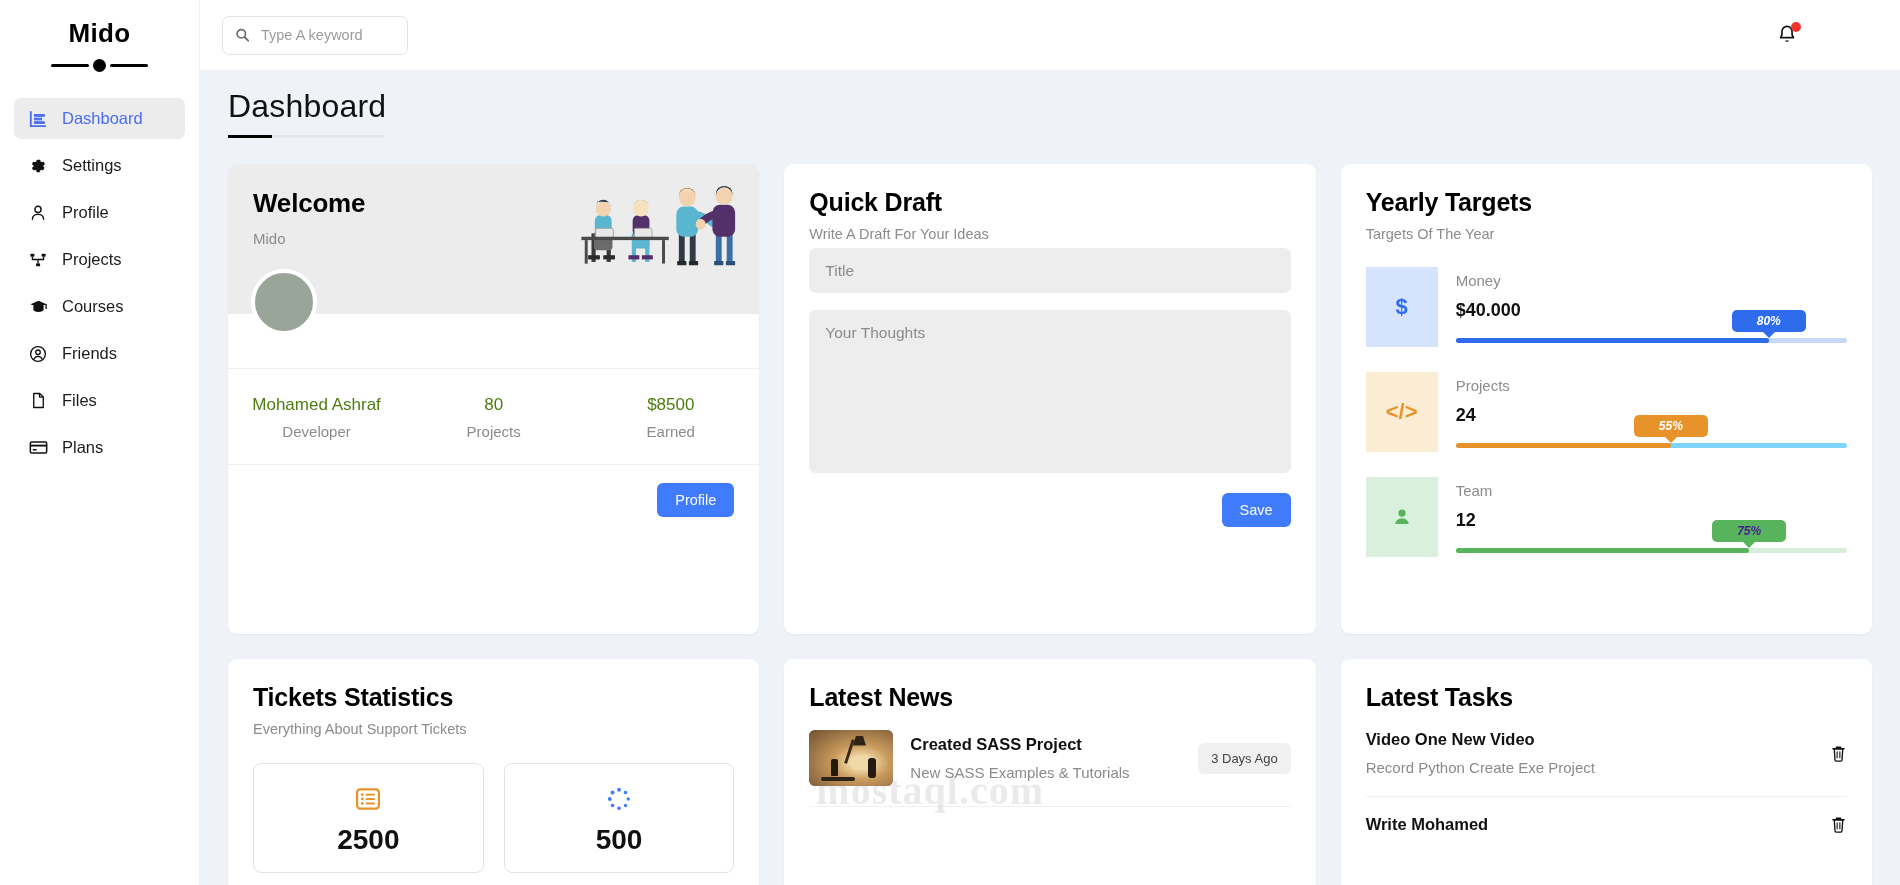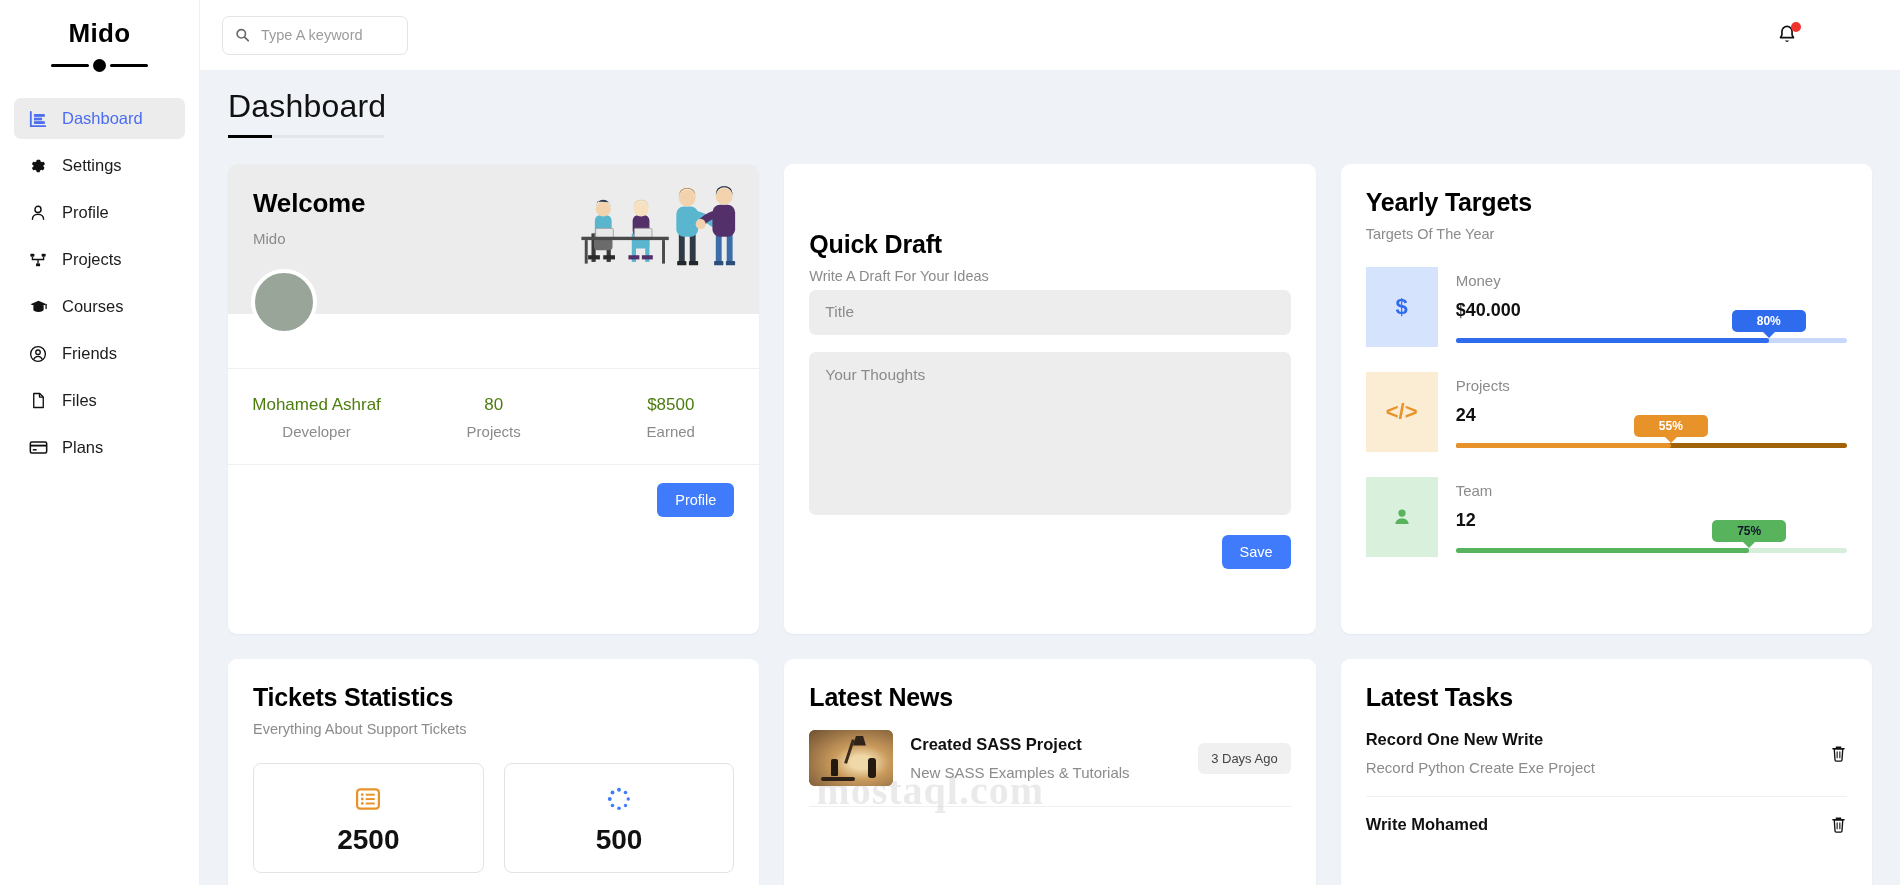--- a/index.html
+++ b/index.html
@@ -150,21 +150,21 @@
   .welcome-stats .k { font-size:15px; color:#8b8b8b; margin-top:8px; }
   .welcome-foot { border-top:1px solid #f0f0f0; padding:18px 25px; text-align:right; }
   .btn-blue {
     background:#3f7bfb; color:#fff; border:none;
     border-radius:6px; padding:9px 18px;
     font-size:14.5px; cursor:pointer;
     font-family:"Liberation Sans", sans-serif;
   }
 
   
-  .qd-card { height:470px; display:flex; flex-direction:column;justify-content:center; }
+  .qd-card { height:470px; display:flex; flex-direction:column; }
   .qd-input, .qd-textarea {
     width:100%; background:#ededed; border:none; border-radius:7px;
     font-size:15.5px; color:#444; outline:none;
     font-family:"Liberation Sans", sans-serif;
     padding:14px 16px;
   }
   .qd-input::placeholder, .qd-textarea::placeholder { color:#8b8b8b; }
   .qd-input { height:45px; margin-top:6px; }
   .qd-textarea { height:163px; margin-top:17px; resize:none; }
   .qd-foot { text-align:right; margin-top:20px; }
@@ -183,20 +183,21 @@
   .yt-bar {
     position:relative; height:5px; border-radius:3px; margin-top:17px;
   }
   .yt-fill { height:100%; border-radius:3px; }
   .yt-badge {
     position:absolute; bottom:11px;
     transform:translateX(-50%);
     color:#fff; font-size:12px; font-weight:bold;
     padding:4px 25px; border-radius:5px;
     white-space:nowrap;
+    font-style:italic;
   }
   .yt-badge::after {
     content:""; position:absolute; left:50%; top:100%;
     transform:translateX(-50%);
     border-left:6px solid transparent;
     border-right:6px solid transparent;
     border-top:6px solid currentColor;
   }
 
   
@@ -496,40 +497,40 @@
               <span class="yt-badge" id="ytBadge0" style="left: 80%; background: rgb(47, 107, 237); color: rgb(255, 255, 255); --c: #2f6bed;">80%</span>
             </div>
           </div>
         </div>
 
         <div class="yt-row">
           <div class="yt-icon" id="ytTile1" style="background: rgb(251, 236, 212); color: rgb(232, 147, 42);">&lt;/&gt;</div>
           <div class="yt-body">
             <div class="yt-label">Projects</div>
             <div class="yt-value">24</div>
-            <div class="yt-bar" id="ytBar1" style="background: #a16207;">
+            <div class="yt-bar" id="ytBar1" style="background: #7dd3fc;">
               <div class="yt-fill" id="ytFill1" style="width: 55%; background: rgb(232, 147, 42);"></div>
               <span class="yt-badge" id="ytBadge1" style="left: 55%; background: rgb(232, 147, 42); color: rgb(255, 255, 255); --c: #e8932a;">55%</span>
             </div>
           </div>
         </div>
 
         <div class="yt-row">
           <div class="yt-icon" id="ytTile2" style="background: rgb(217, 240, 221); color: rgb(87, 179, 92);">
             <svg width="22" height="22" viewBox="0 0 20 20">
                 <circle cx="10" cy="6.4" r="3.3" fill="#57b35c"></circle>
                 <path d="M4 16.4c0-3.2 2.7-5 6-5s6 1.8 6 5z" fill="#57b35c"></path>
               </svg>
           </div>
           <div class="yt-body">
             <div class="yt-label">Team</div>
             <div class="yt-value">12</div>
             <div class="yt-bar" id="ytBar2" style="background: rgb(215, 238, 219);">
               <div class="yt-fill" id="ytFill2" style="width: 75%; background: rgb(87, 179, 92);"></div>
-              <span class="yt-badge" id="ytBadge2" style="left: 75%; background: rgb(87, 179, 92); color: #0f172a; --c: #57b35c;">75%</span>
+              <span class="yt-badge" id="ytBadge2" style="left: 75%; background: rgb(87, 179, 92); color: #4c1d95; --c: #57b35c;">75%</span>
             </div>
           </div>
         </div>
       </section>
 
       <section class="card card-pad">
         <div class="card-title">Tickets Statistics</div>
         <div class="card-sub">Everything About Support Tickets</div>
         <div class="tk-boxes">
           <div class="tk-box">
@@ -582,21 +583,21 @@
           </div>
           <span class="news-time">3 Days Ago</span>
         </div>
       </section>
 
       <section class="card card-pad">
         <div class="card-title">Latest Tasks</div>
 
         <div class="task-row">
           <div class="task-txt">
-            <div class="task-title">Record One New Write</div>
+            <div class="task-title">Video One New Video</div>
             <div class="task-sub">Record Python Create Exe Project</div>
           </div>
           <span class="trash">
             <svg width="17" height="19" viewBox="0 0 20 22">
                 <path d="M3.4 5.4h13.2" stroke="#111" stroke-width="1.6" stroke-linecap="round"></path>
                 <path d="M7.6 5.4V3.6h4.8v1.8" fill="none" stroke="#111" stroke-width="1.6"></path>
                 <path d="M5 5.4h10l-.9 13.2a1.4 1.4 0 0 1-1.4 1.3H7.3a1.4 1.4 0 0 1-1.4-1.3z" fill="none" stroke="#111" stroke-width="1.6" stroke-linejoin="round"></path>
                 <path d="M8.4 9v7M11.6 9v7" stroke="#111" stroke-width="1.3" stroke-linecap="round"></path>
               </svg>
           </span>

